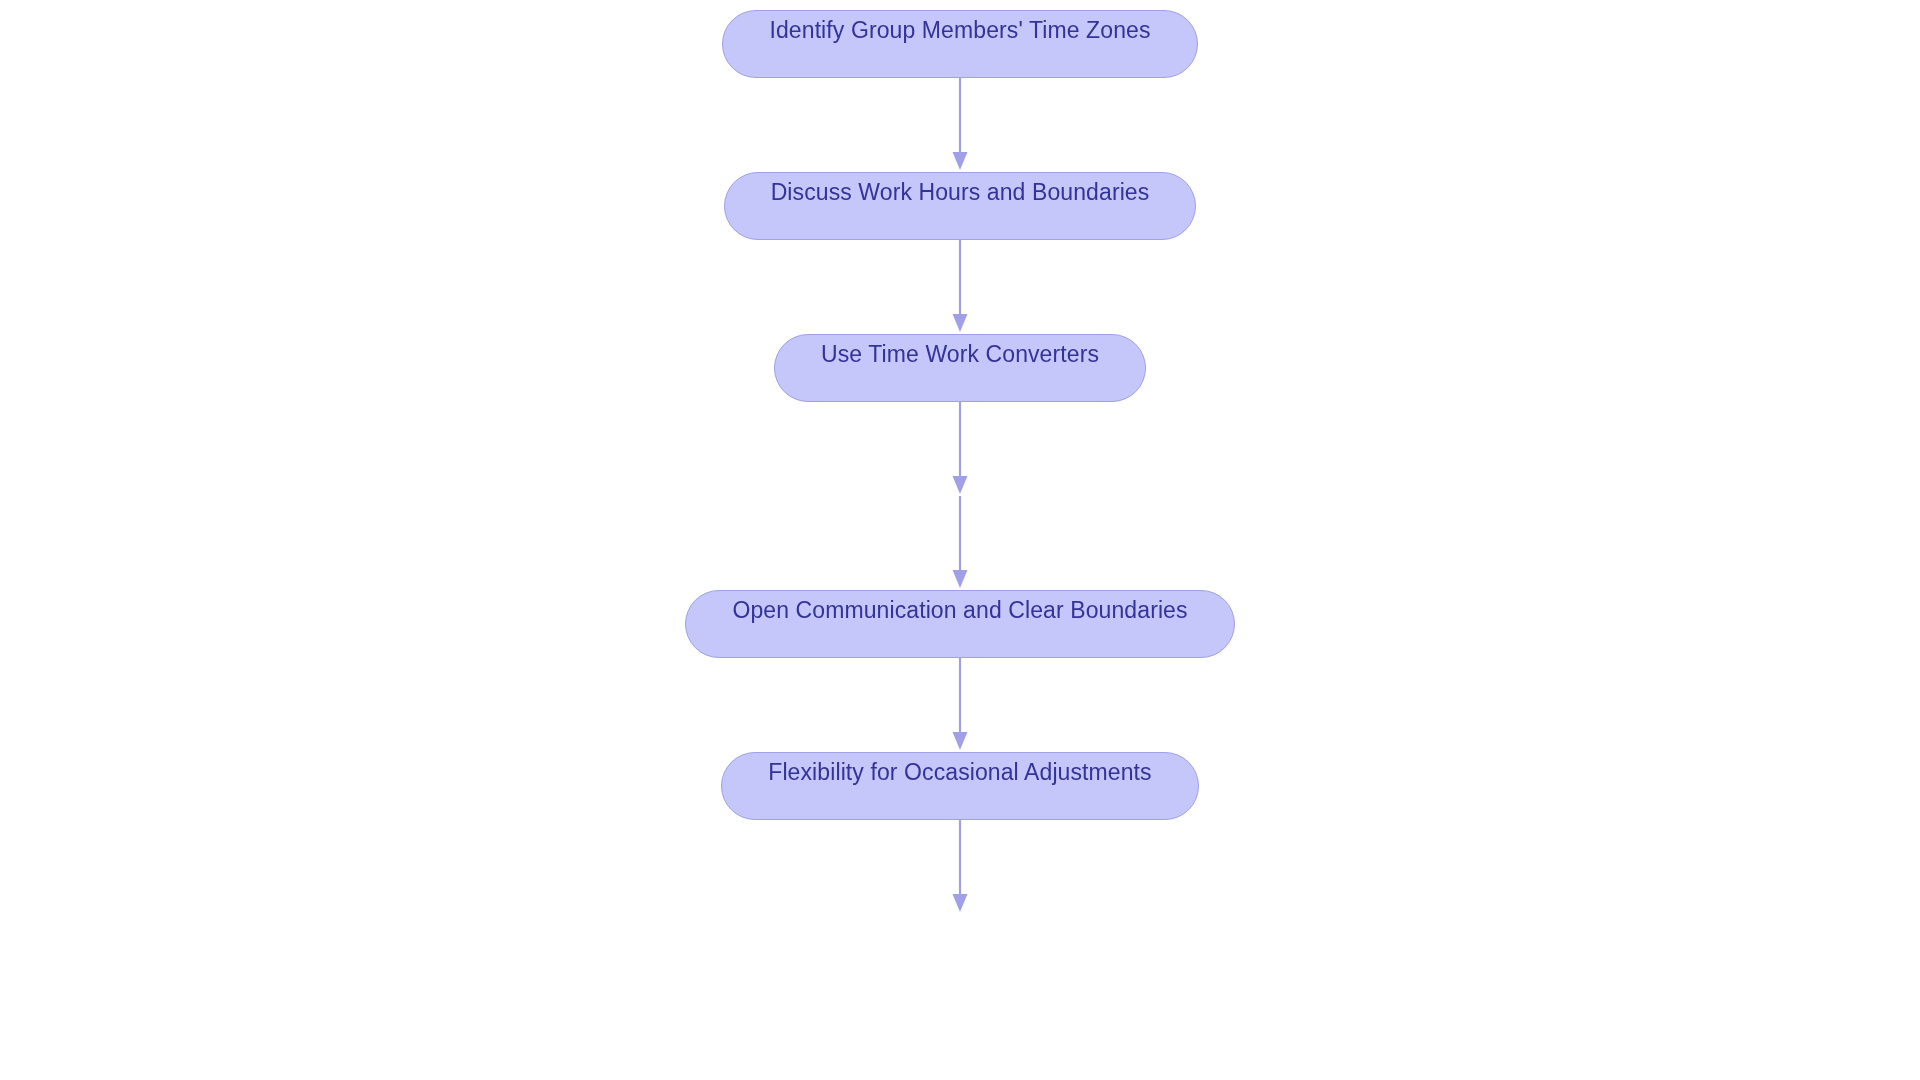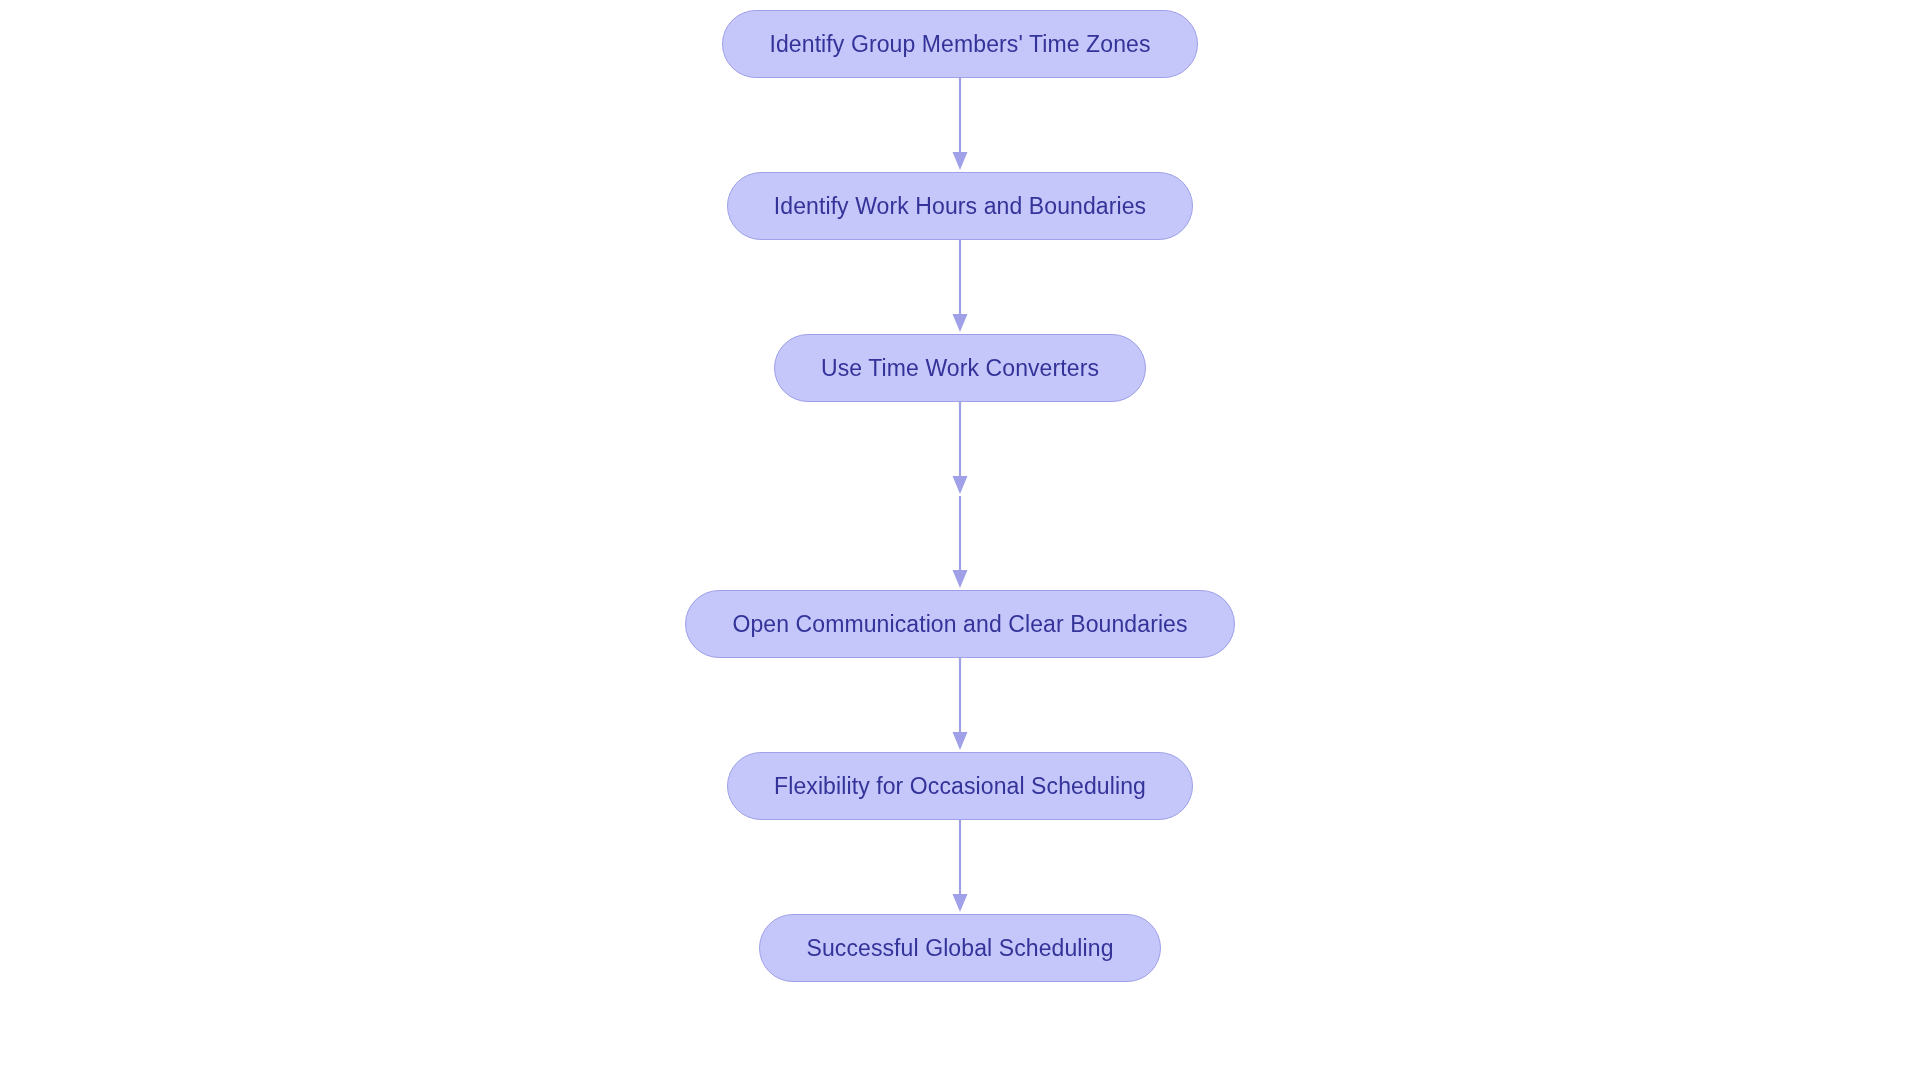--- a/index.html
+++ b/index.html
@@ -33,26 +33,25 @@
     align-items: center;
     justify-content: flex-start;
     padding-top: 10px;
     box-sizing: border-box;
   }
 
   .flow-node {
     box-sizing: border-box;
     height: 68px;
     display: flex;
-    align-items: center;
     justify-content: center;
     background: #c5c6fa;
     border: 1.6px solid #9fa0e8;
     border-radius: 40px;
-    padding: 0 46px;
+    padding: 8px 46px;
     white-space: nowrap;
   }
 
   .flow-node-label {
     font-family: "Liberation Sans", sans-serif;
     font-size: 23px;
     line-height: 1;
     color: #333399;
     letter-spacing: 0.1px;
     white-space: nowrap;
@@ -74,21 +73,21 @@
     <div class="flow-node">
       <span class="flow-node-label">Identify Group Members' Time Zones</span>
     </div>
 
     <svg class="flow-connector" viewBox="0 0 30 94" xmlns="http://www.w3.org/2000/svg">
       <line x1="15" y1="0" x2="15" y2="78" stroke="#9fa0e8" stroke-width="2.2"></line>
       <polygon points="15,92 7.5,74 22.5,74" fill="#9fa0e8"></polygon>
     </svg>
 
     <div class="flow-node">
-      <span class="flow-node-label">Identify Work Hours and Boundaries</span>
+      <span class="flow-node-label">Discuss Work Hours and Boundaries</span>
     </div>
 
     <svg class="flow-connector" viewBox="0 0 30 94" xmlns="http://www.w3.org/2000/svg">
       <line x1="15" y1="0" x2="15" y2="78" stroke="#9fa0e8" stroke-width="2.2"></line>
       <polygon points="15,92 7.5,74 22.5,74" fill="#9fa0e8"></polygon>
     </svg>
 
     <div class="flow-node">
       <span class="flow-node-label">Use Time Work Converters</span>
     </div>
@@ -107,26 +106,23 @@
     <div class="flow-node">
       <span class="flow-node-label">Open Communication and Clear Boundaries</span>
     </div>
 
     <svg class="flow-connector" viewBox="0 0 30 94" xmlns="http://www.w3.org/2000/svg">
       <line x1="15" y1="0" x2="15" y2="78" stroke="#9fa0e8" stroke-width="2.2"></line>
       <polygon points="15,92 7.5,74 22.5,74" fill="#9fa0e8"></polygon>
     </svg>
 
     <div class="flow-node">
-      <span class="flow-node-label">Flexibility for Occasional Scheduling</span>
+      <span class="flow-node-label">Flexibility for Occasional Adjustments</span>
     </div>
 
     <svg class="flow-connector" viewBox="0 0 30 94" xmlns="http://www.w3.org/2000/svg">
       <line x1="15" y1="0" x2="15" y2="78" stroke="#9fa0e8" stroke-width="2.2"></line>
       <polygon points="15,92 7.5,74 22.5,74" fill="#9fa0e8"></polygon>
     </svg>
 
-    <div class="flow-node">
-      <span class="flow-node-label">Successful Global Scheduling</span>
-    </div>
 
   </div>
 </div>
 
 </body></html>

